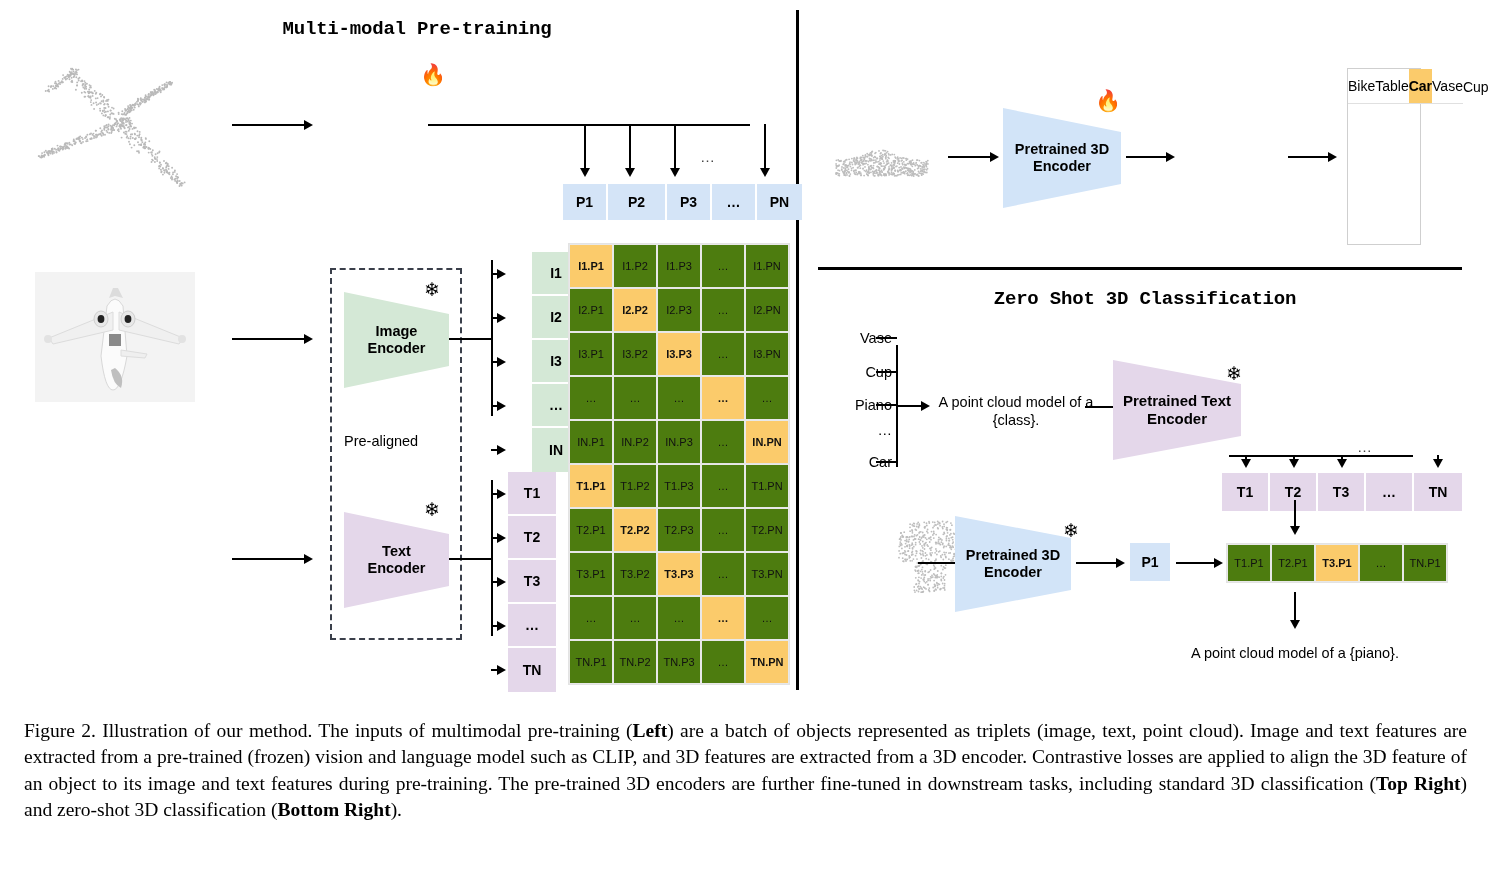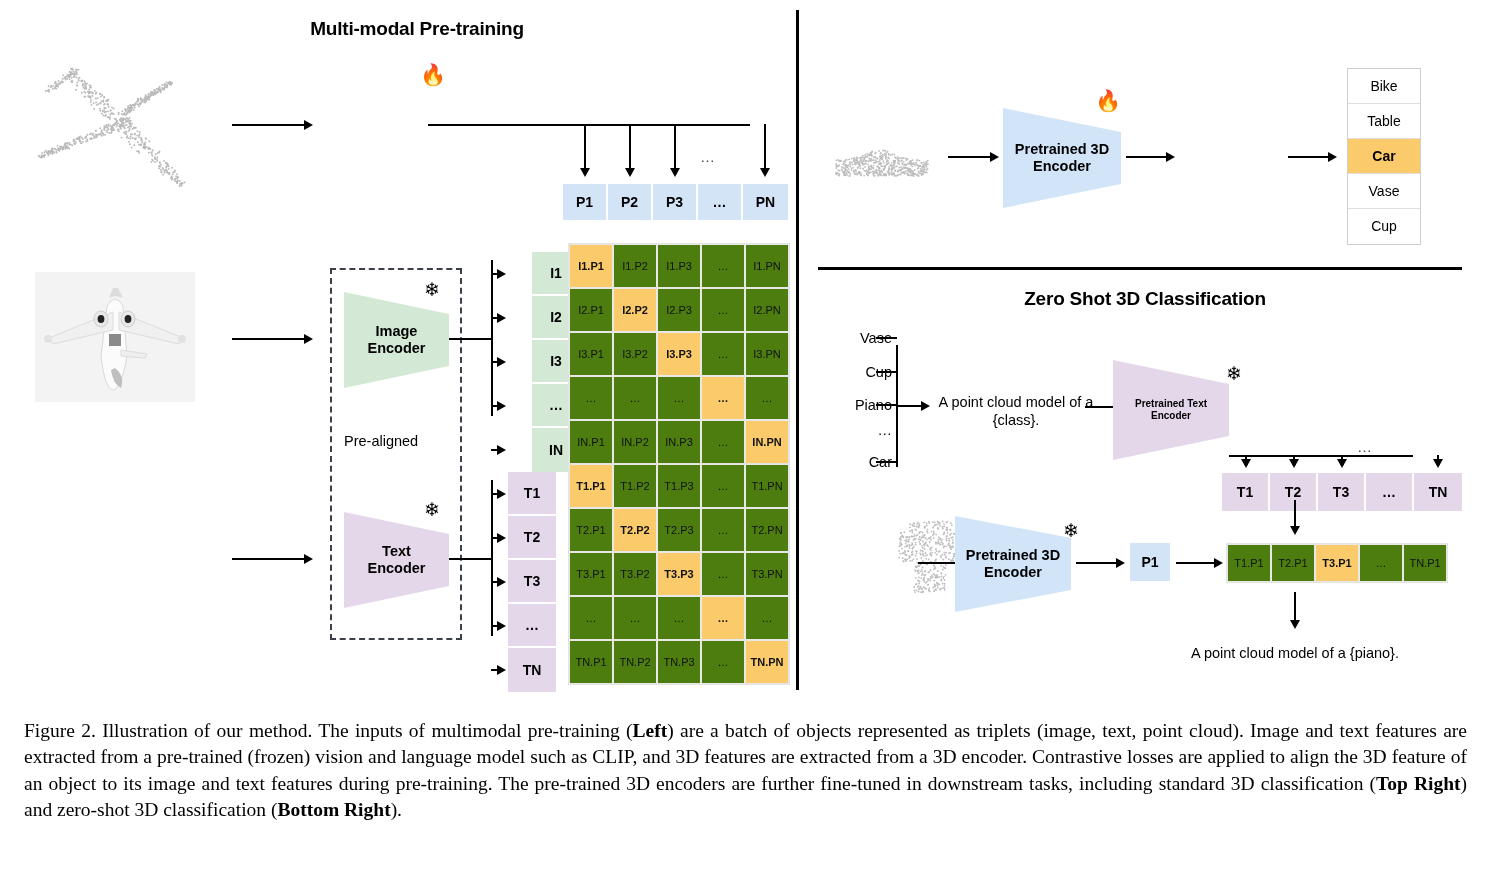--- a/index.html
+++ b/index.html
@@ -4,21 +4,21 @@
 <style>
   html,body{margin:0;padding:0;background:#fff;}
   body{width:1490px;height:888px;position:relative;
        font-family:"Liberation Sans",sans-serif;color:#000;overflow:hidden;}
   .fig{position:absolute;left:0;top:0;width:1490px;height:700px;}
   
   .vdiv{position:absolute;left:796px;top:10px;width:3px;height:680px;background:#000;}
   .hdiv{position:absolute;left:818px;top:267px;width:644px;height:3px;background:#000;}
   
   .panel-title{position:absolute;font-weight:bold;font-size:19px;letter-spacing:-0.2px;
-               white-space:nowrap;text-align:center;}
+               white-space:nowrap;text-align:center;font-family:Liberation Mono, monospace;}
   
   .trap{position:absolute;display:flex;align-items:center;justify-content:center;
         text-align:center;font-weight:bold;line-height:1.18;}
   .trap .lbl{position:relative;z-index:2;}
   .trap .shape{position:absolute;left:0;top:0;width:100%;height:100%;z-index:1;}
   
   .cellrow{position:absolute;display:flex;}
   .cell{display:flex;align-items:center;justify-content:center;
         font-size:12.5px;box-sizing:border-box;}
   .pbox{background:#d4e4f7;font-weight:bold;font-size:14px;border-right:2px solid #fff;}
@@ -38,21 +38,21 @@
   .ln-h{position:absolute;background:#000;height:2px;}
   .ln-v{position:absolute;background:#000;width:2px;}
   .ahead-r{position:absolute;width:0;height:0;border-top:5px solid transparent;
            border-bottom:5px solid transparent;border-left:9px solid #000;}
   .ahead-d{position:absolute;width:0;height:0;border-left:5px solid transparent;
            border-right:5px solid transparent;border-top:9px solid #000;}
   .dashbox{position:absolute;border:2px dashed #3a3f4a;box-sizing:border-box;}
   .plain{position:absolute;font-size:14.5px;line-height:1.25;}
   .plain.c{text-align:center;}
   .cls-list{position:absolute;border:1px solid #cfcfcf;box-sizing:border-box;background:#fff;
-            display:flex;flex-direction:column;}
+            display:flex;}
   .cls-item{display:flex;align-items:center;justify-content:center;font-size:14px;
             border-bottom:1px solid #e0e0e0;box-sizing:border-box;}
   .cls-item.sel{background:#fbcb6b;font-weight:bold;}
   .cls-item:last-child{border-bottom:none;}
   .headbox{position:absolute;background:#c9c9c9;border-radius:9px;display:flex;
            align-items:center;justify-content:center;text-align:center;
            font-weight:bold;font-size:14.5px;line-height:1.2;}
   .emoji{position:absolute;font-size:21px;line-height:1;}
   
   .caption{position:absolute;left:24px;top:718px;width:1443px;
@@ -894,21 +894,21 @@
       <div class="ahead-d" style="left:625px;top:168px;"></div>
       <div class="ln-v" style="left:674px;top:124px;height:46px;"></div>
       <div class="ahead-d" style="left:670px;top:168px;"></div>
       <div class="ln-v" style="left:764px;top:124px;height:46px;"></div>
       <div class="ahead-d" style="left:760px;top:168px;"></div>
     </div>
   <div class="plain" style="left:700px;top:148px;font-size:15px;color:#444;">…</div>
 
   <div class="cellrow" id="p-row" style="left:563px;top:184px;">
       <div class="cell pbox" style="width:45px;height:36px;">P1</div>
-      <div class="cell pbox" style="width:45px;height:36px;">P2</div>
+      <div class="cell pbox" style="width:59px;height:36px;">P2</div>
       <div class="cell pbox" style="width:45px;height:36px;">P3</div>
       <div class="cell pbox" style="width:45px;height:36px;">…</div>
       <div class="cell pbox" style="width:45px;height:36px;border-right:none;">PN</div>
     </div>
 
   <div class="ln-h" style="left:448px;top:338px;width:44px;"></div>
   <div class="ln-v" style="left:491px;top:260px;height:156px;"></div>
   <div id="i-fanout">
       <div class="ln-h" style="left:491px;top:273px;width:9px;"></div>
       <div class="ahead-r" style="left:497px;top:269px;"></div>
@@ -1618,21 +1618,21 @@
       <div class="ln-h" style="left:876px;top:461px;width:21px;"></div>
     </div>
   <div class="ln-h" style="left:897px;top:405px;width:26px;"></div>
   <div class="ahead-r" style="left:921px;top:401px;"></div>
 
   <div class="plain c" style="left:932px;top:393px;width:168px;">A point cloud model of a {class}.</div>
 
   <div class="ln-h" style="left:1085px;top:406px;width:38px;"></div>
   <div class="ahead-r" style="left:1121px;top:402px;"></div>
 
-  <div class="trap" style="left:1113px;top:360px;width:116px;height:100px;font-size:10px;">
+  <div class="trap" style="left:1113px;top:360px;width:128px;height:100px;font-size:15px;">
     <svg class="shape" viewBox="0 0 116 100" preserveAspectRatio="none">
       <polygon points="0,0 116,24 116,76 0,100" fill="#e4d7ea"></polygon>
     </svg>
     <span class="lbl">Pretrained Text<br>Encoder</span>
   </div>
   <div class="emoji" style="left:1226px;top:364px;font-size:19px;">❄</div>
 
   <div class="ln-h" style="left:1229px;top:455px;width:184px;"></div>
   <div id="zs-t-fanout">
       <div class="ln-v" style="left:1245px;top:455px;height:0px;"></div>

